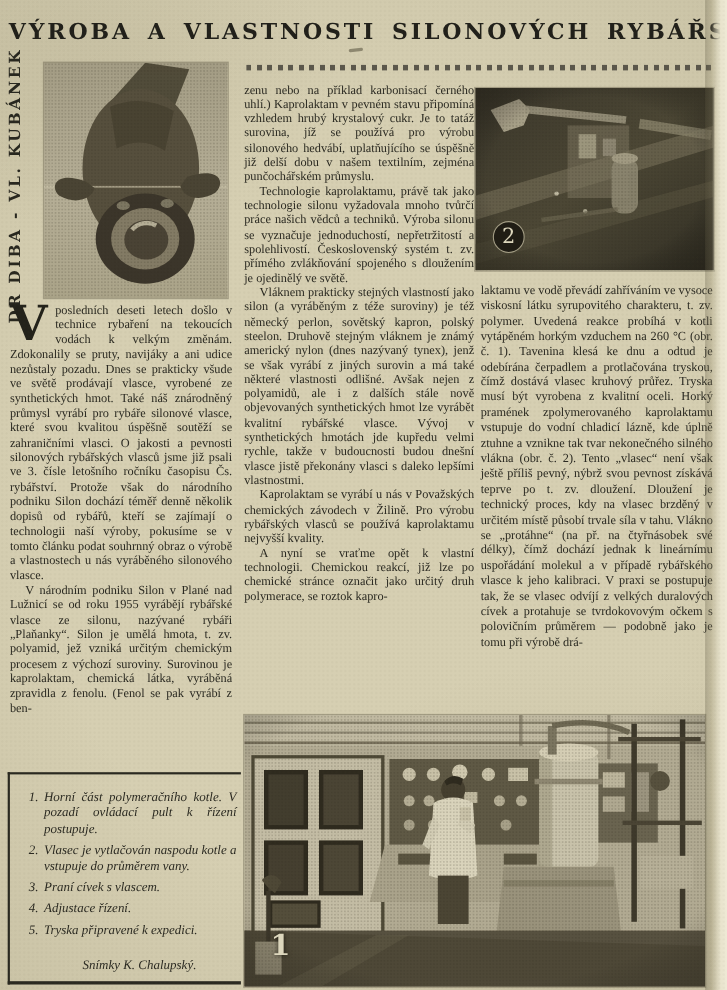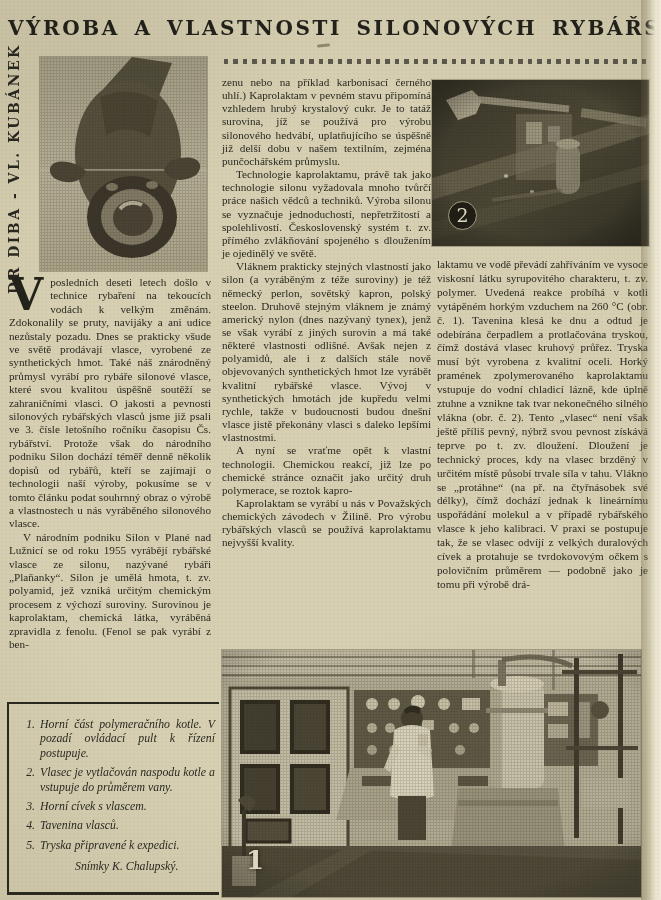--- a/index.html
+++ b/index.html
@@ -54,21 +54,21 @@
   .dropcap{float:left;font-family:"DejaVu Serif", serif;font-weight:bold;
      font-size:44px;line-height:34px;height:38px;margin:2px 7px 0 0;color:#23221a;}
 
   .caption-box{position:absolute;left:7px;top:702px;width:212px;height:193px;
      border-top:2.5px solid #2a2920;border-left:2.5px solid #2a2920;border-bottom:3px solid #2a2920;
      box-sizing:border-box;padding:13px 4px 0 8px;
      font-style:italic;font-size:11.8px;line-height:14.4px;color:#2a2921;}
   .cap-item{display:flex;margin-bottom:5px;text-align:justify;}
   .cap-num{flex:0 0 18px;text-align:right;padding-right:5px;}
   .cap-text{flex:1;}
-  .cap-credit{margin-top:7px;padding-left:58px;}
+  .cap-credit{margin-top:18px;padding-left:58px;}
 </style>
 </head>
 <body>
 
 <div class="page">
 
   <h1 class="title">VÝROBA A VLASTNOSTI SILONOVÝCH RYBÁŘSKÝCH VLASCŮ</h1>
   <div class="dash-artifact"></div>
   <div class="dotted-rule"></div>
 
@@ -101,22 +101,22 @@
 
   <div class="col col1">
     <p class="flush"><span class="dropcap">V</span><span> posledních deseti letech došlo v technice rybaření na tekoucích vodách k velkým změnám. Zdokonalily se pruty, navijáky a ani udice nezůstaly pozadu. Dnes se prakticky všude ve světě prodávají vlasce, vyrobené ze synthetických hmot. Také náš znárodněný průmysl vyrábí pro rybáře silonové vlasce, které svou kvalitou úspěšně soutěží se zahraničními vlasci. O jakosti a pevnosti silonových rybářských vlasců jsme již psali ve 3. čísle letošního ročníku časopisu Čs. rybářství. Protože však do národního podniku Silon dochází téměř denně několik dopisů od rybářů, kteří se zajímají o technologii naší výroby, pokusíme se v tomto článku podat souhrnný obraz o výrobě a vlastnostech u nás vyráběného silonového vlasce.</span></p>
     <p>V národním podniku Silon v Plané nad Lužnicí se od roku 1955 vyrábějí rybářské vlasce ze silonu, nazývané rybáři „Plaňanky“. Silon je umělá hmota, t. zv. polyamid, jež vzniká určitým chemickým procesem z výchozí suroviny. Surovinou je kaprolaktam, chemická látka, vyráběná zpravidla z fenolu. (Fenol se pak vyrábí z ben-</p>
   </div>
 
   <div class="col col2">
     <p class="flush">zenu nebo na příklad karbonisací černého uhlí.) Kaprolaktam v pevném stavu připomíná vzhledem hrubý krystalový cukr. Je to tatáž surovina, jíž se používá pro výrobu silonového hedvábí, uplatňujícího se úspěšně již delší dobu v našem textilním, zejména punčochářském průmyslu.</p>
     <p>Technologie kaprolaktamu, právě tak jako technologie silonu vyžadovala mnoho tvůrčí práce našich vědců a techniků. Výroba silonu se vyznačuje jednoduchostí, nepřetržitostí a spolehlivostí. Československý systém t. zv. přímého zvlákňování spojeného s dloužením je ojedinělý ve světě.</p>
     <p>Vláknem prakticky stejných vlastností jako silon (a vyráběným z téže suroviny) je též německý perlon, sovětský kapron, polský steelon. Druhově stejným vláknem je známý americký nylon (dnes nazývaný tynex), jenž se však vyrábí z jiných surovin a má také některé vlastnosti odlišné. Avšak nejen z polyamidů, ale i z dalších stále nově objevovaných synthetických hmot lze vyrábět kvalitní rybářské vlasce. Vývoj v synthetických hmotách jde kupředu velmi rychle, takže v budoucnosti budou dnešní vlasce jistě překonány vlasci s daleko lepšími vlastnostmi.</p>
+    <p>Kaprolaktam se vyrábí u nás v Považských chemických závodech v Žilině. Pro výrobu rybářských vlasců se používá kaprolaktamu nejvyšší kvality.</p>
     <p>A nyní se vraťme opět k vlastní technologii. Chemickou reakcí, již lze po chemické stránce označit jako určitý druh polymerace, se roztok kapro-</p>
-    <p>Kaprolaktam se vyrábí u nás v Považských chemických závodech v Žilině. Pro výrobu rybářských vlasců se používá kaprolaktamu nejvyšší kvality.</p>
   </div>
 
   <div class="photo machine-photo">
     <svg viewBox="0 0 217 166" preserveAspectRatio="none">
       <defs>
         <linearGradient id="mbg" x1="0" y1="0" x2="1" y2="1">
           <stop offset="0" stop-color="#3a362a"></stop>
             <stop offset=".5" stop-color="#4c4735"></stop>
             <stop offset="1" stop-color="#322f24"></stop>
         </linearGradient>
@@ -152,25 +152,25 @@
     <div class="cap-item">
       <span class="cap-num">1.</span>
       <span class="cap-text">Horní část polymeračního kotle. V pozadí ovládací pult k řízení postupuje.</span>
     </div>
     <div class="cap-item">
       <span class="cap-num">2.</span>
       <span class="cap-text">Vlasec je vytlačován naspodu kotle a vstupuje do průměrem vany.</span>
     </div>
     <div class="cap-item">
       <span class="cap-num">3.</span>
-      <span class="cap-text">Horní cívek s vlascem.</span>
+      <span class="cap-text">Praní cívek s vlascem.</span>
     </div>
     <div class="cap-item">
       <span class="cap-num">4.</span>
-      <span class="cap-text">Tavenina vlasců.</span>
+      <span class="cap-text">Adjustace řízení.</span>
     </div>
     <div class="cap-item">
       <span class="cap-num">5.</span>
       <span class="cap-text">Tryska připravené k expedici.</span>
     </div>
     <div class="cap-credit">Snímky K. Chalupský.</div>
   </div>
 
   <div class="photo lab-photo">
     <svg viewBox="0 0 419 247" preserveAspectRatio="none">

